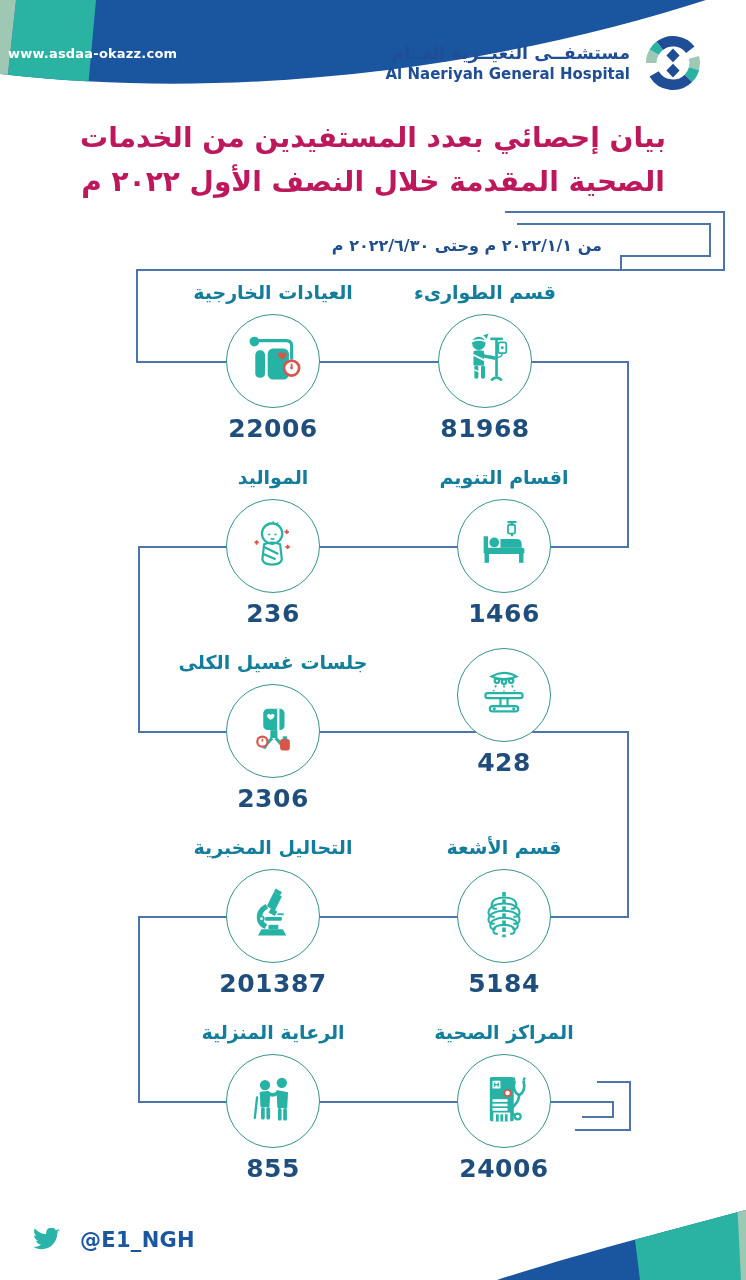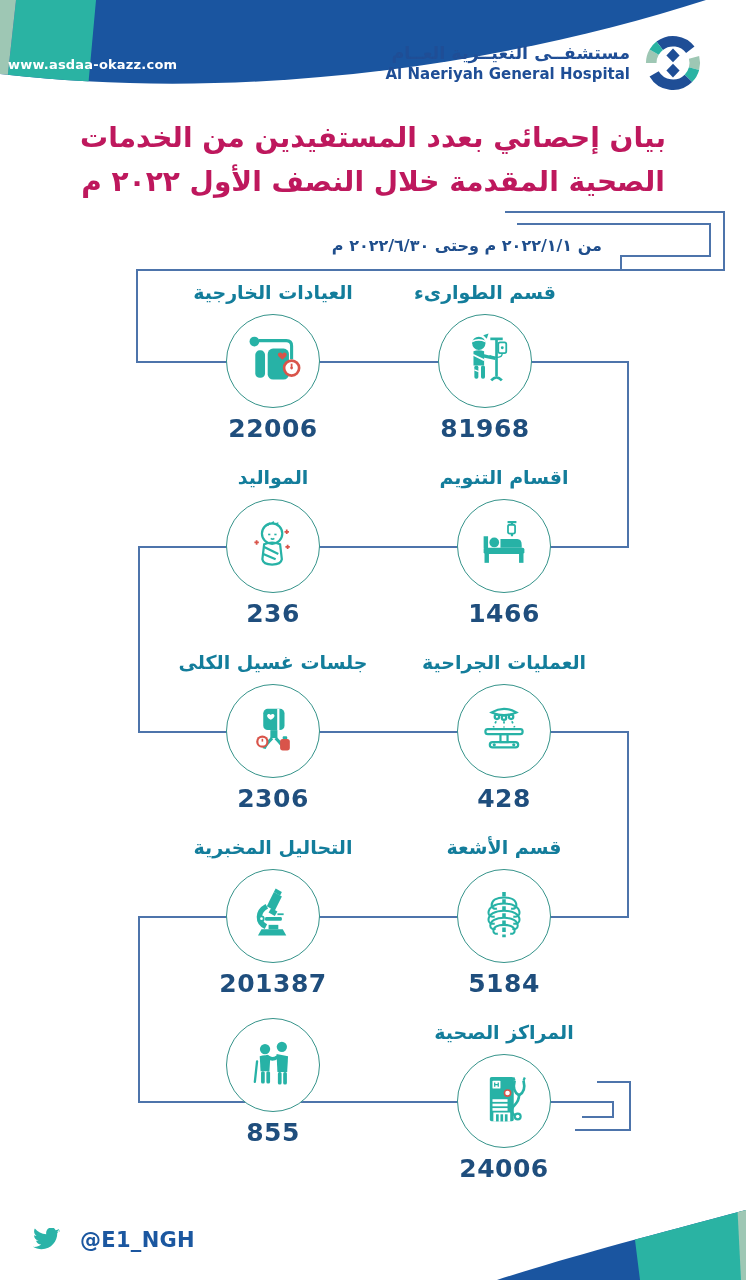--- a/index.html
+++ b/index.html
@@ -1,20 +1,20 @@
 <!DOCTYPE html>
 <html lang="ar"><head>
 <meta charset="utf-8">
 <style>
   html,body{margin:0;padding:0;background:#ffffff;}
   #canvas{position:relative;width:746px;height:1280px;background:#ffffff;overflow:hidden;
           font-family:"DejaVu Sans",sans-serif;}
   .abs{position:absolute;}
   
-  #watermark{left:8px;top:57px;color:#ffffff;font-size:13px;font-weight:bold;z-index:5;letter-spacing:.2px;}
+  #watermark{left:8px;top:46px;color:#ffffff;font-size:13px;font-weight:bold;z-index:5;letter-spacing:.2px;}
   #logo-text{right:116px;top:42px;text-align:right;z-index:5;}
   #logo-ar{color:#1f4e96;font-size:17.5px;font-weight:bold;direction:rtl;line-height:22px;}
   #logo-en{color:#1f4e96;font-size:15px;font-weight:bold;line-height:20px;}
   #logo-mark{left:640px;top:30px;z-index:5;}
   
   #title{left:0;top:116px;width:746px;text-align:center;direction:rtl;color:#be185d;
          font-size:28px;font-weight:bold;line-height:44px;z-index:4;}
   #date-range{left:280px;top:236px;width:322px;text-align:right;direction:rtl;color:#1f4e8c;
               font-size:16px;font-weight:bold;z-index:4;}
   
@@ -171,21 +171,20 @@
           <path d="M14,31 h5 M16.5,28.5 v5"></path>
           <path d="M48,19 h5 M50.5,16.5 v5"></path>
           <path d="M49,36 h5 M51.5,33.5 v5"></path>
         </g>
       </svg>
     </div>
     <div class="svc-value">236</div>
   </div>
 
   <div class="service" style="left:384px;top:648px;">
-    <div class="svc-label">العمليات الجراحية</div>
     <div class="svc-circle">
       <svg width="62" height="62" viewBox="0 0 70 70">
         <g fill="none" stroke="#27b2a6" stroke-width="2.5">
           <path d="M21,14 Q35,6 49,14 Q35,20 21,14 Z"></path>
           <circle cx="27" cy="19" r="2.5"></circle>
             <circle cx="35" cy="20" r="2.5"></circle>
             <circle cx="43" cy="19" r="2.5"></circle>
           <rect x="14" y="33" width="42" height="5.5" rx="2.7"></rect>
           <rect x="31" y="38.5" width="8" height="9"></rect>
           <rect x="19" y="47.5" width="32" height="6" rx="3"></rect>
@@ -286,20 +285,21 @@
           <path d="M52,28.5 C52,36 48,38 45,42 C42,46 44,50 48,51.5" stroke-width="3"></path>
         </g>
         <circle cx="50.5" cy="52.5" r="4.5" fill="#27b2a6"></circle>
         <circle cx="50.5" cy="52.5" r="2" fill="#ffffff"></circle>
       </svg>
     </div>
     <div class="svc-value">24006</div>
   </div>
 
   <div class="service" style="left:153px;top:1018px;">
+    <div class="svc-label">الرعاية المنزلية</div>
     <div class="svc-circle">
       <svg width="62" height="62" viewBox="0 0 70 70">
         <g fill="#27b2a6">
           <circle cx="26" cy="17" r="5.8"></circle>
           <path d="M20,25 Q26,22.8 32,25 L31,42 H21 Z"></path>
           <rect x="21.5" y="42" width="4.2" height="14" rx="1.8"></rect>
           <rect x="27.5" y="42" width="4.2" height="14" rx="1.8"></rect>
           <circle cx="45" cy="14.5" r="5.8"></circle>
           <path d="M39,22.5 L52,25 L51,43 H40 Z"></path>
           <rect x="40.5" y="43" width="4.2" height="14" rx="1.8"></rect>

